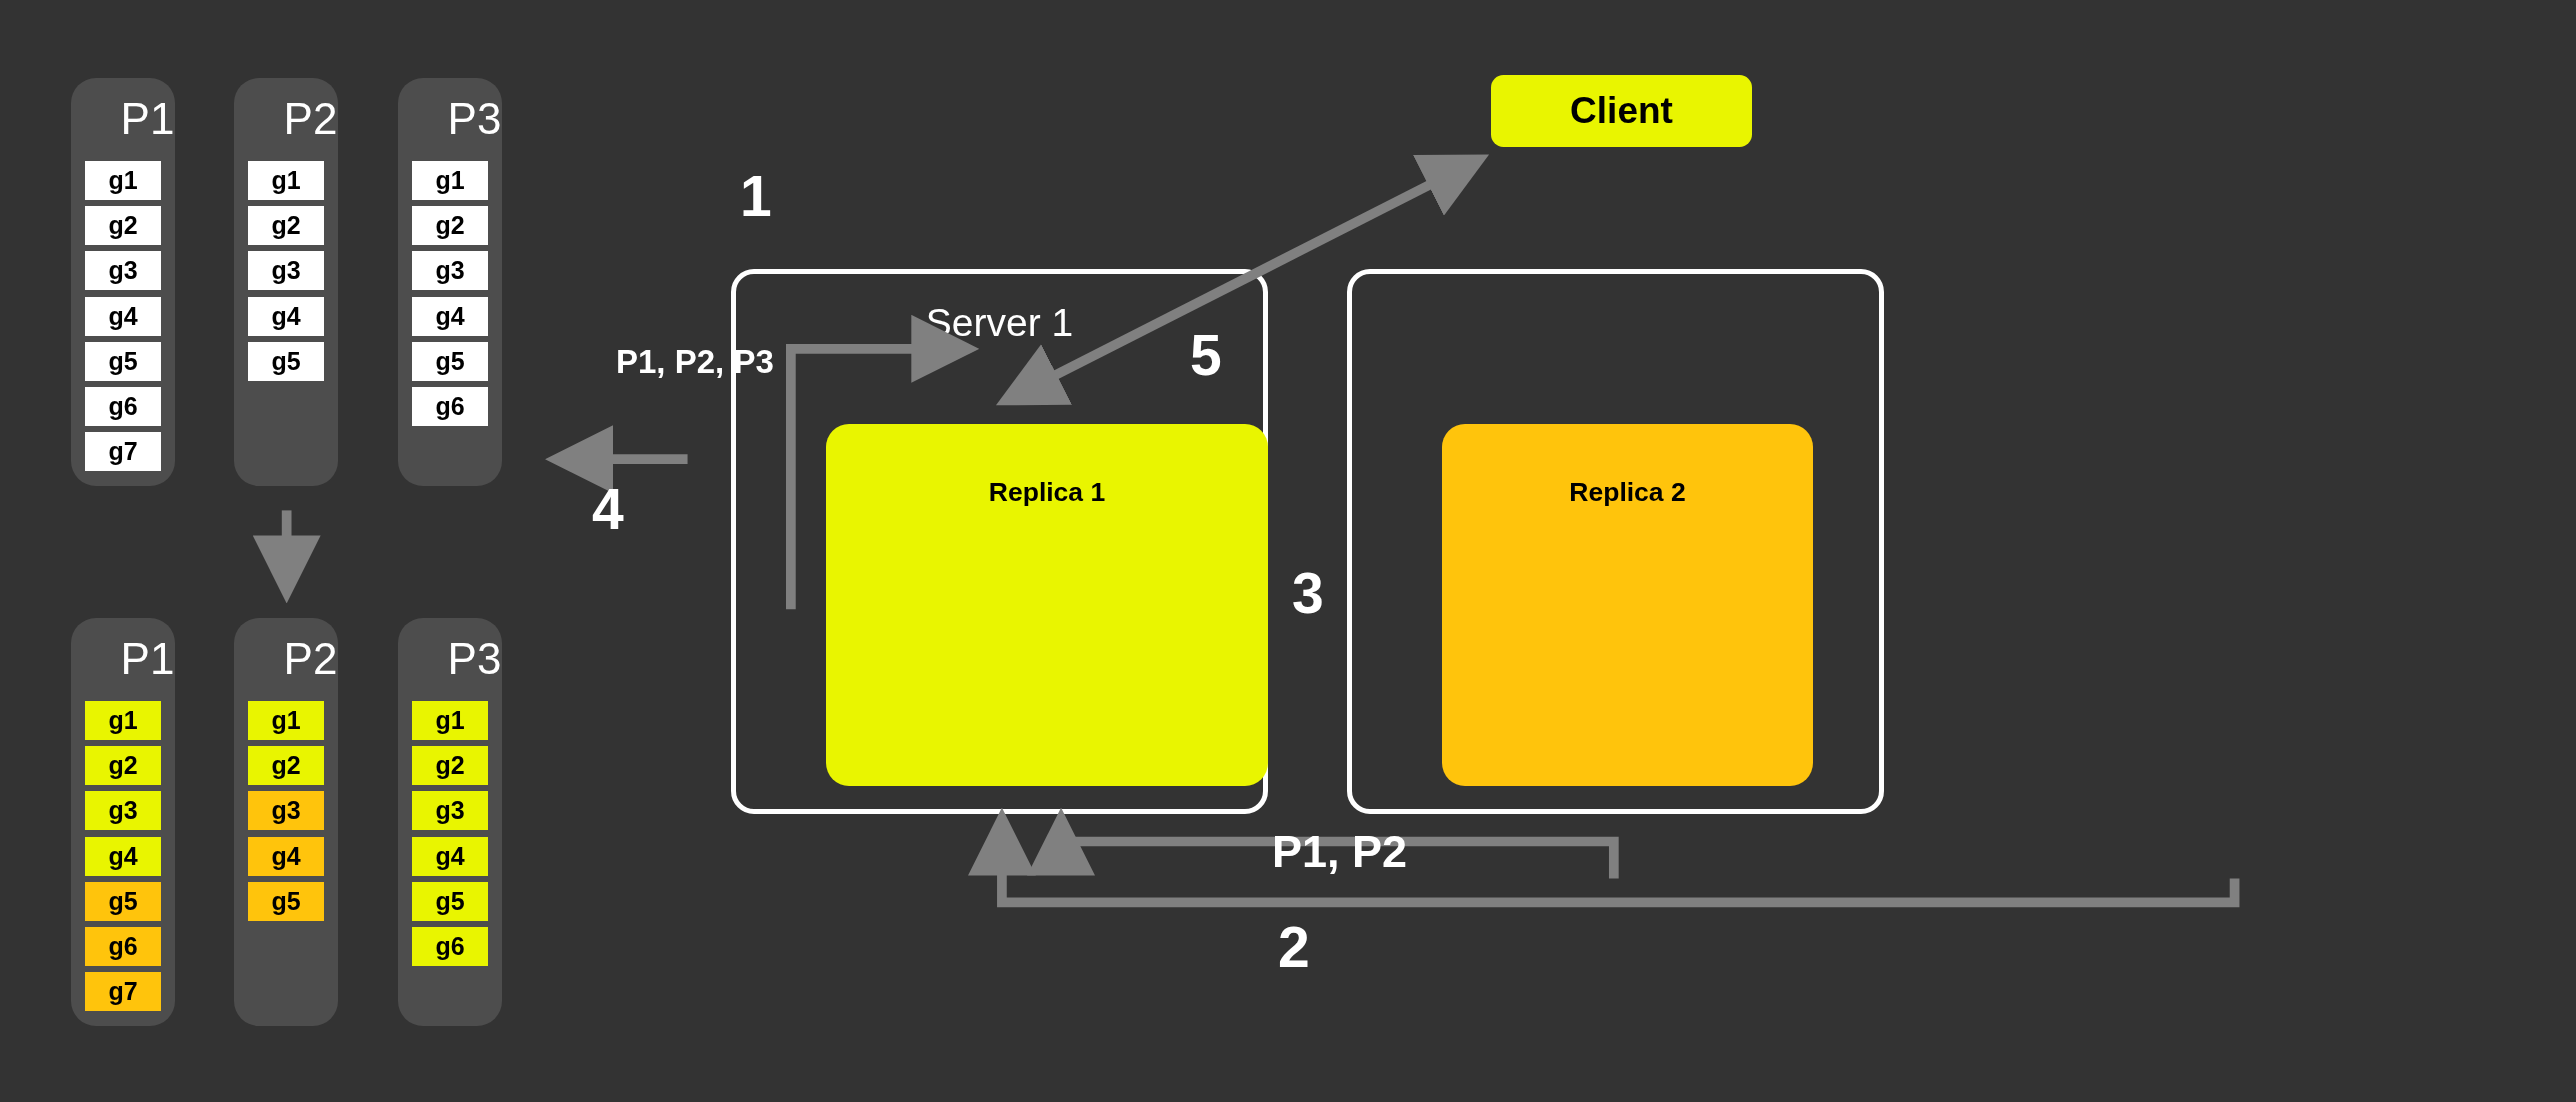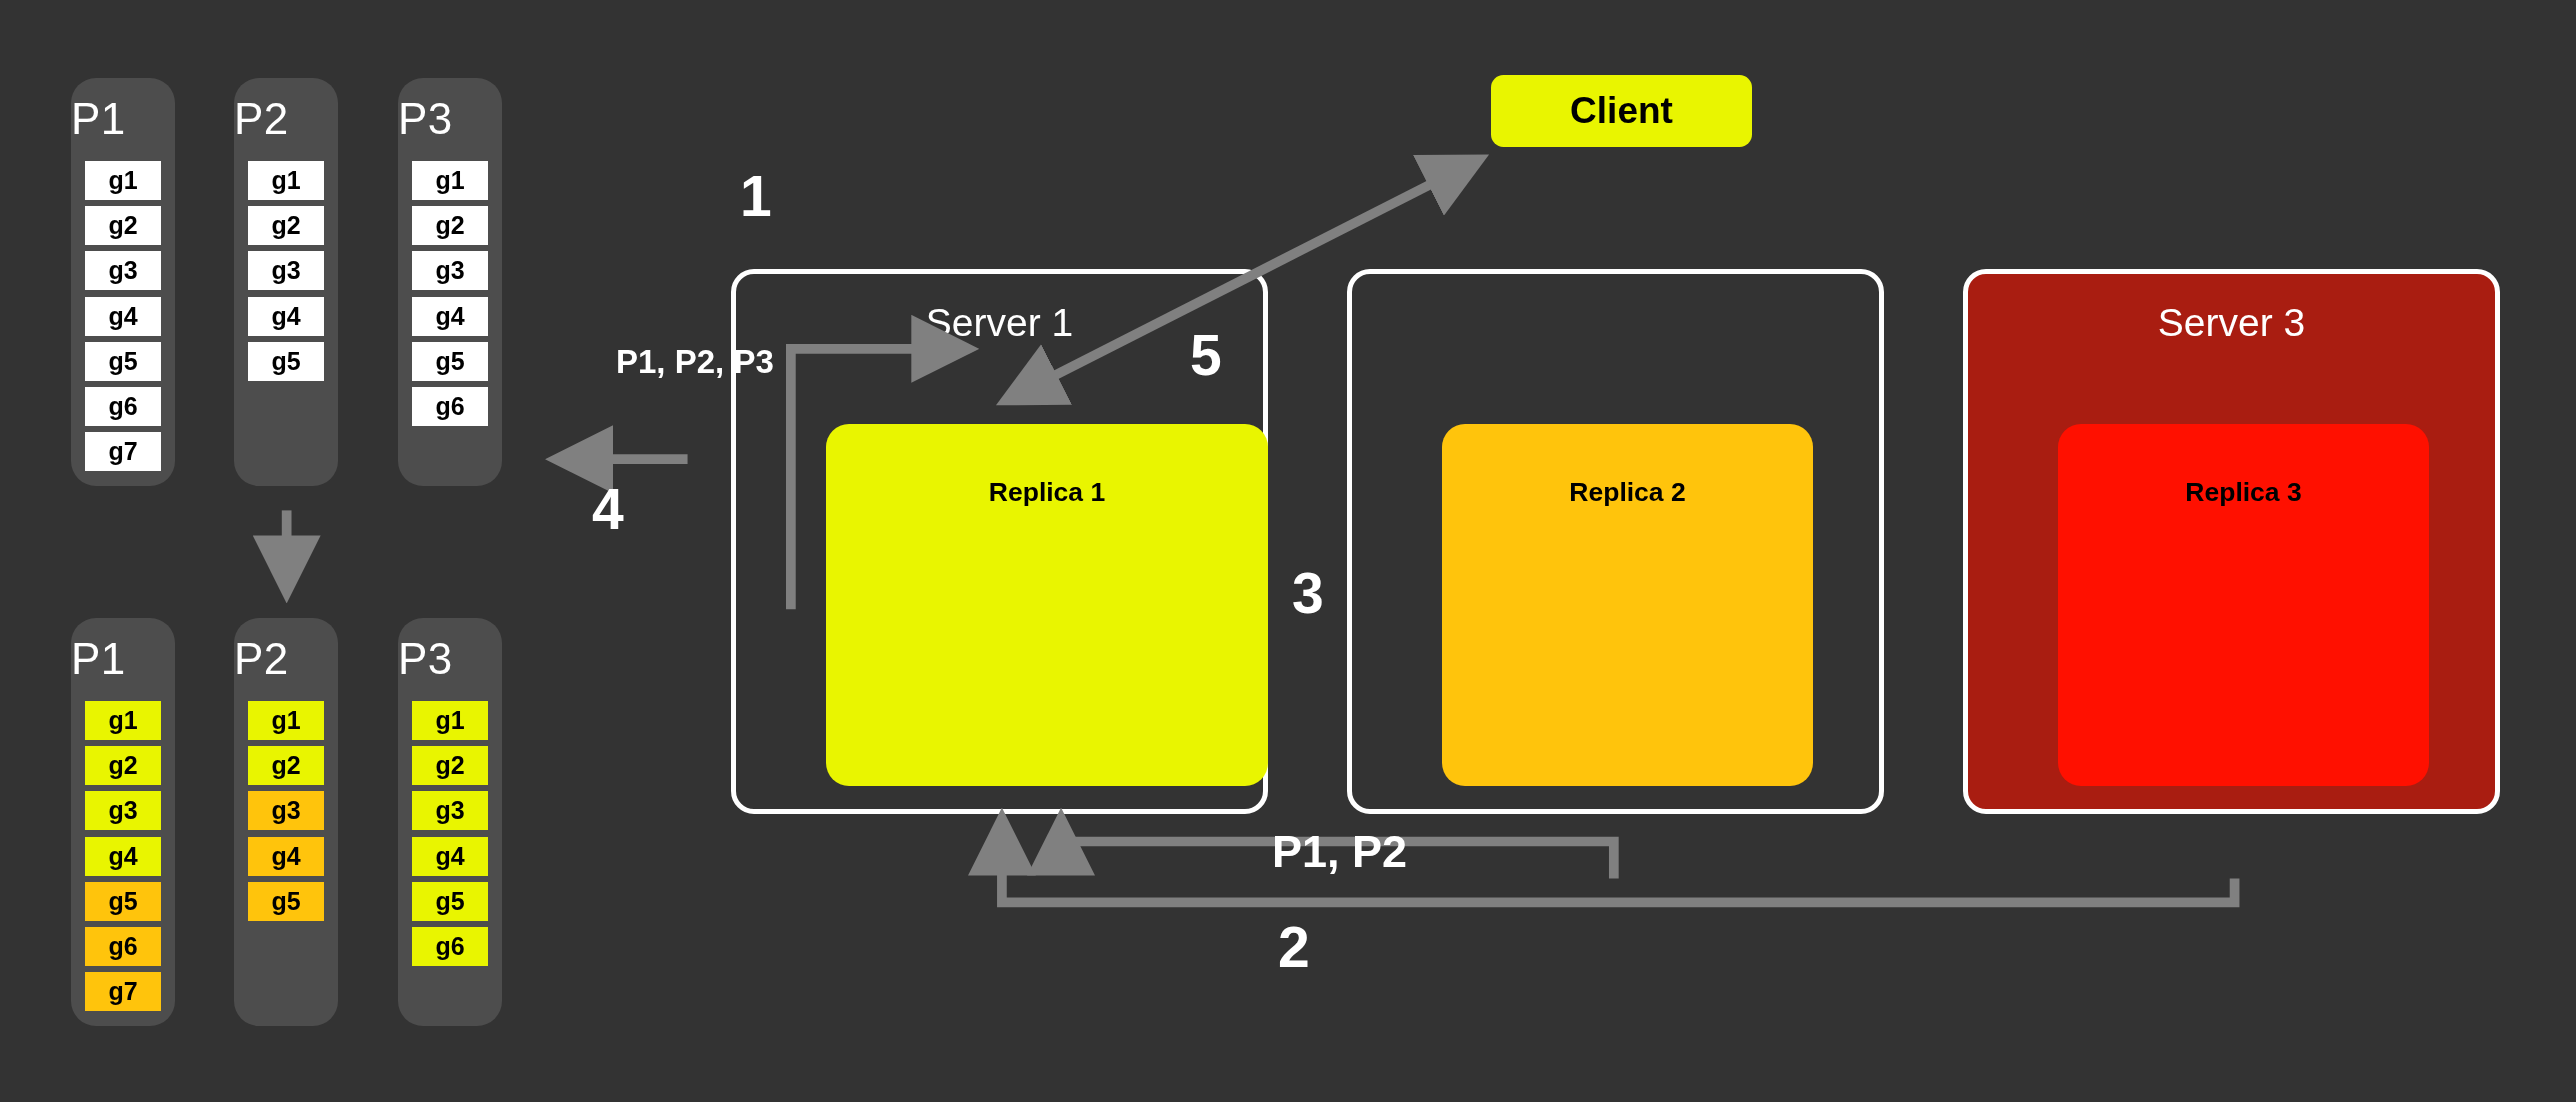--- a/index.html
+++ b/index.html
@@ -22,21 +22,21 @@
   .partition-col {
     position: absolute;
     background: #4d4d4d;
     border-radius: 25px;
     box-sizing: border-box;
   }
   .partition-title {
     position: absolute;
     left: 0;
     right: 0;
-    text-align: left;
+    text-align: right;
     color: #ffffff;
     font-size: 44px;
     font-weight: 400;
     letter-spacing: 0.4px;
   }
   .group-list {
     position: absolute;
     left: 14px;
     right: 14px;
   }
@@ -221,26 +221,20 @@
       <span class="replica-label">Replica 1</span>
     </div>
   </div>
 
   <div class="server-box" style="left:1347px; top:269px; width:537px; height:545px;">
     <div class="replica-box" style="left:90px; top:150px; width:371px; height:362px; background:#ffc40c;">
       <span class="replica-label">Replica 2</span>
     </div>
   </div>
 
-  <div class="server-box" style="left:1963px; top:269px; width:537px; height:545px; background:#a91d11;">
-    <div class="server-title">Server 3</div>
-    <div class="replica-box" style="left:90px; top:150px; width:371px; height:362px; background:#ff1000;">
-      <span class="replica-label">Replica 3</span>
-    </div>
-  </div>
 
   <svg id="arrows" viewBox="0 0 2916 1248">
     <defs>
       <marker id="ah" markerWidth="7" markerHeight="7" refX="5.6" refY="3.5" orient="auto">
         <path d="M0,0 L7,3.5 L0,7 z" fill="#808080"></path>
       </marker>
       <marker id="ah-start" markerWidth="7" markerHeight="7" refX="1.4" refY="3.5" orient="auto">
         <path d="M7,0 L0,3.5 L7,7 z" fill="#808080"></path>
       </marker>
     </defs>

